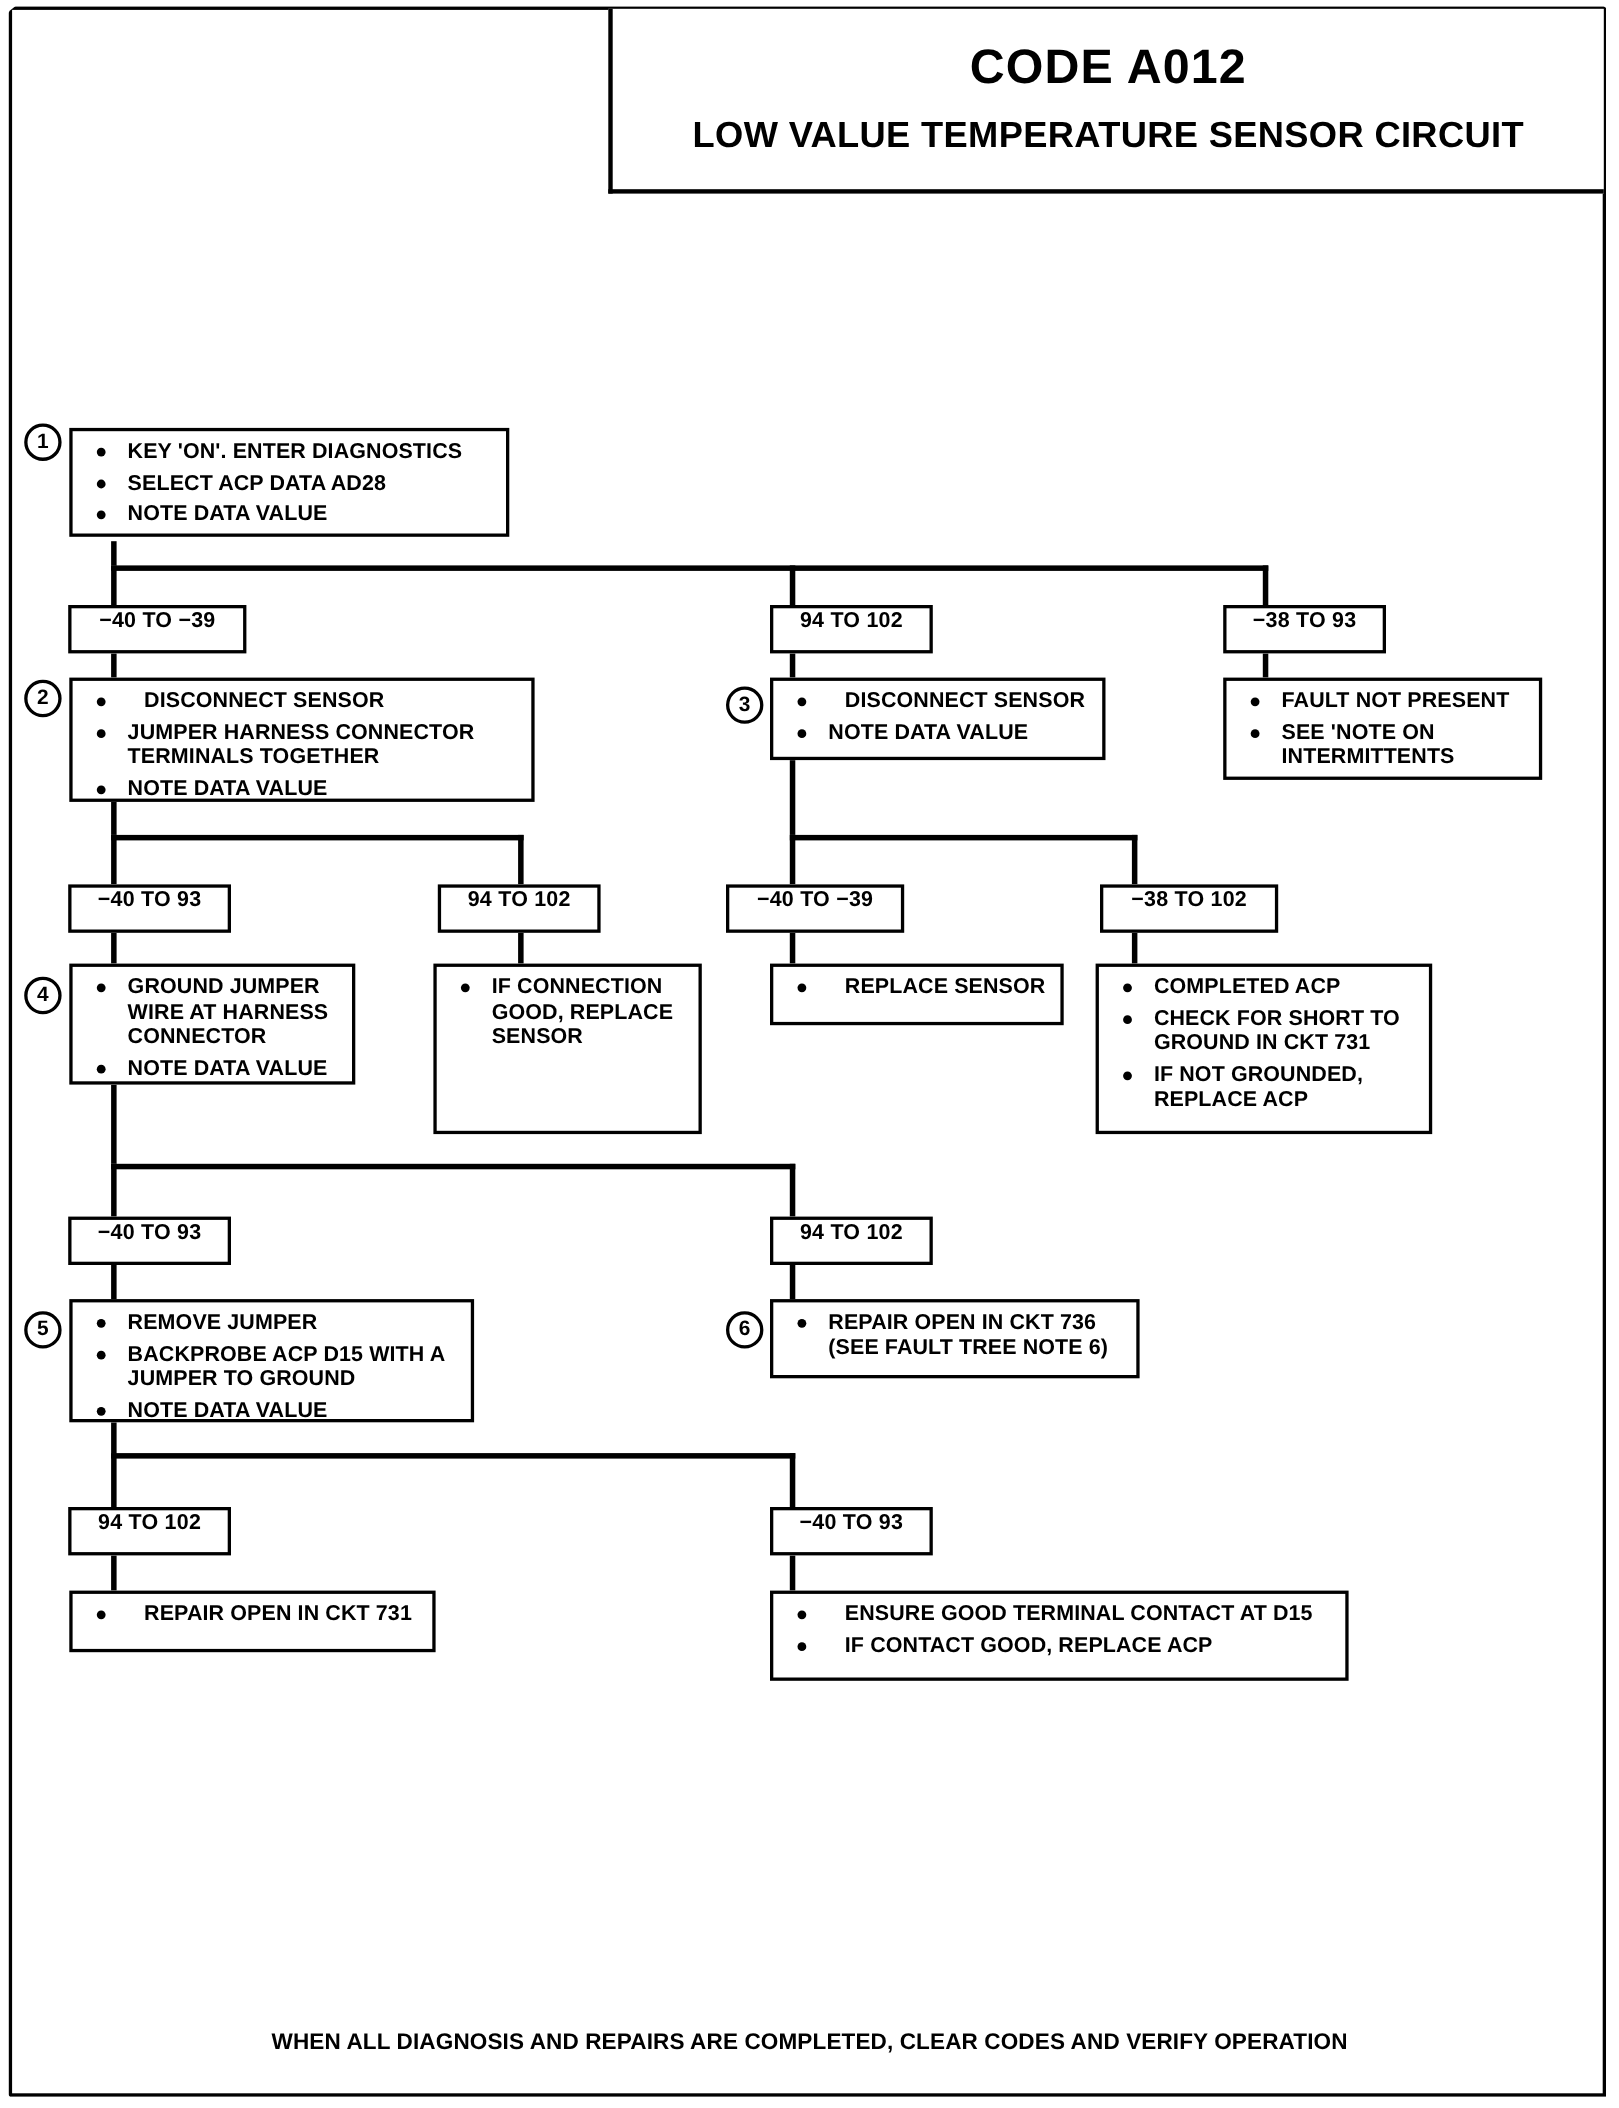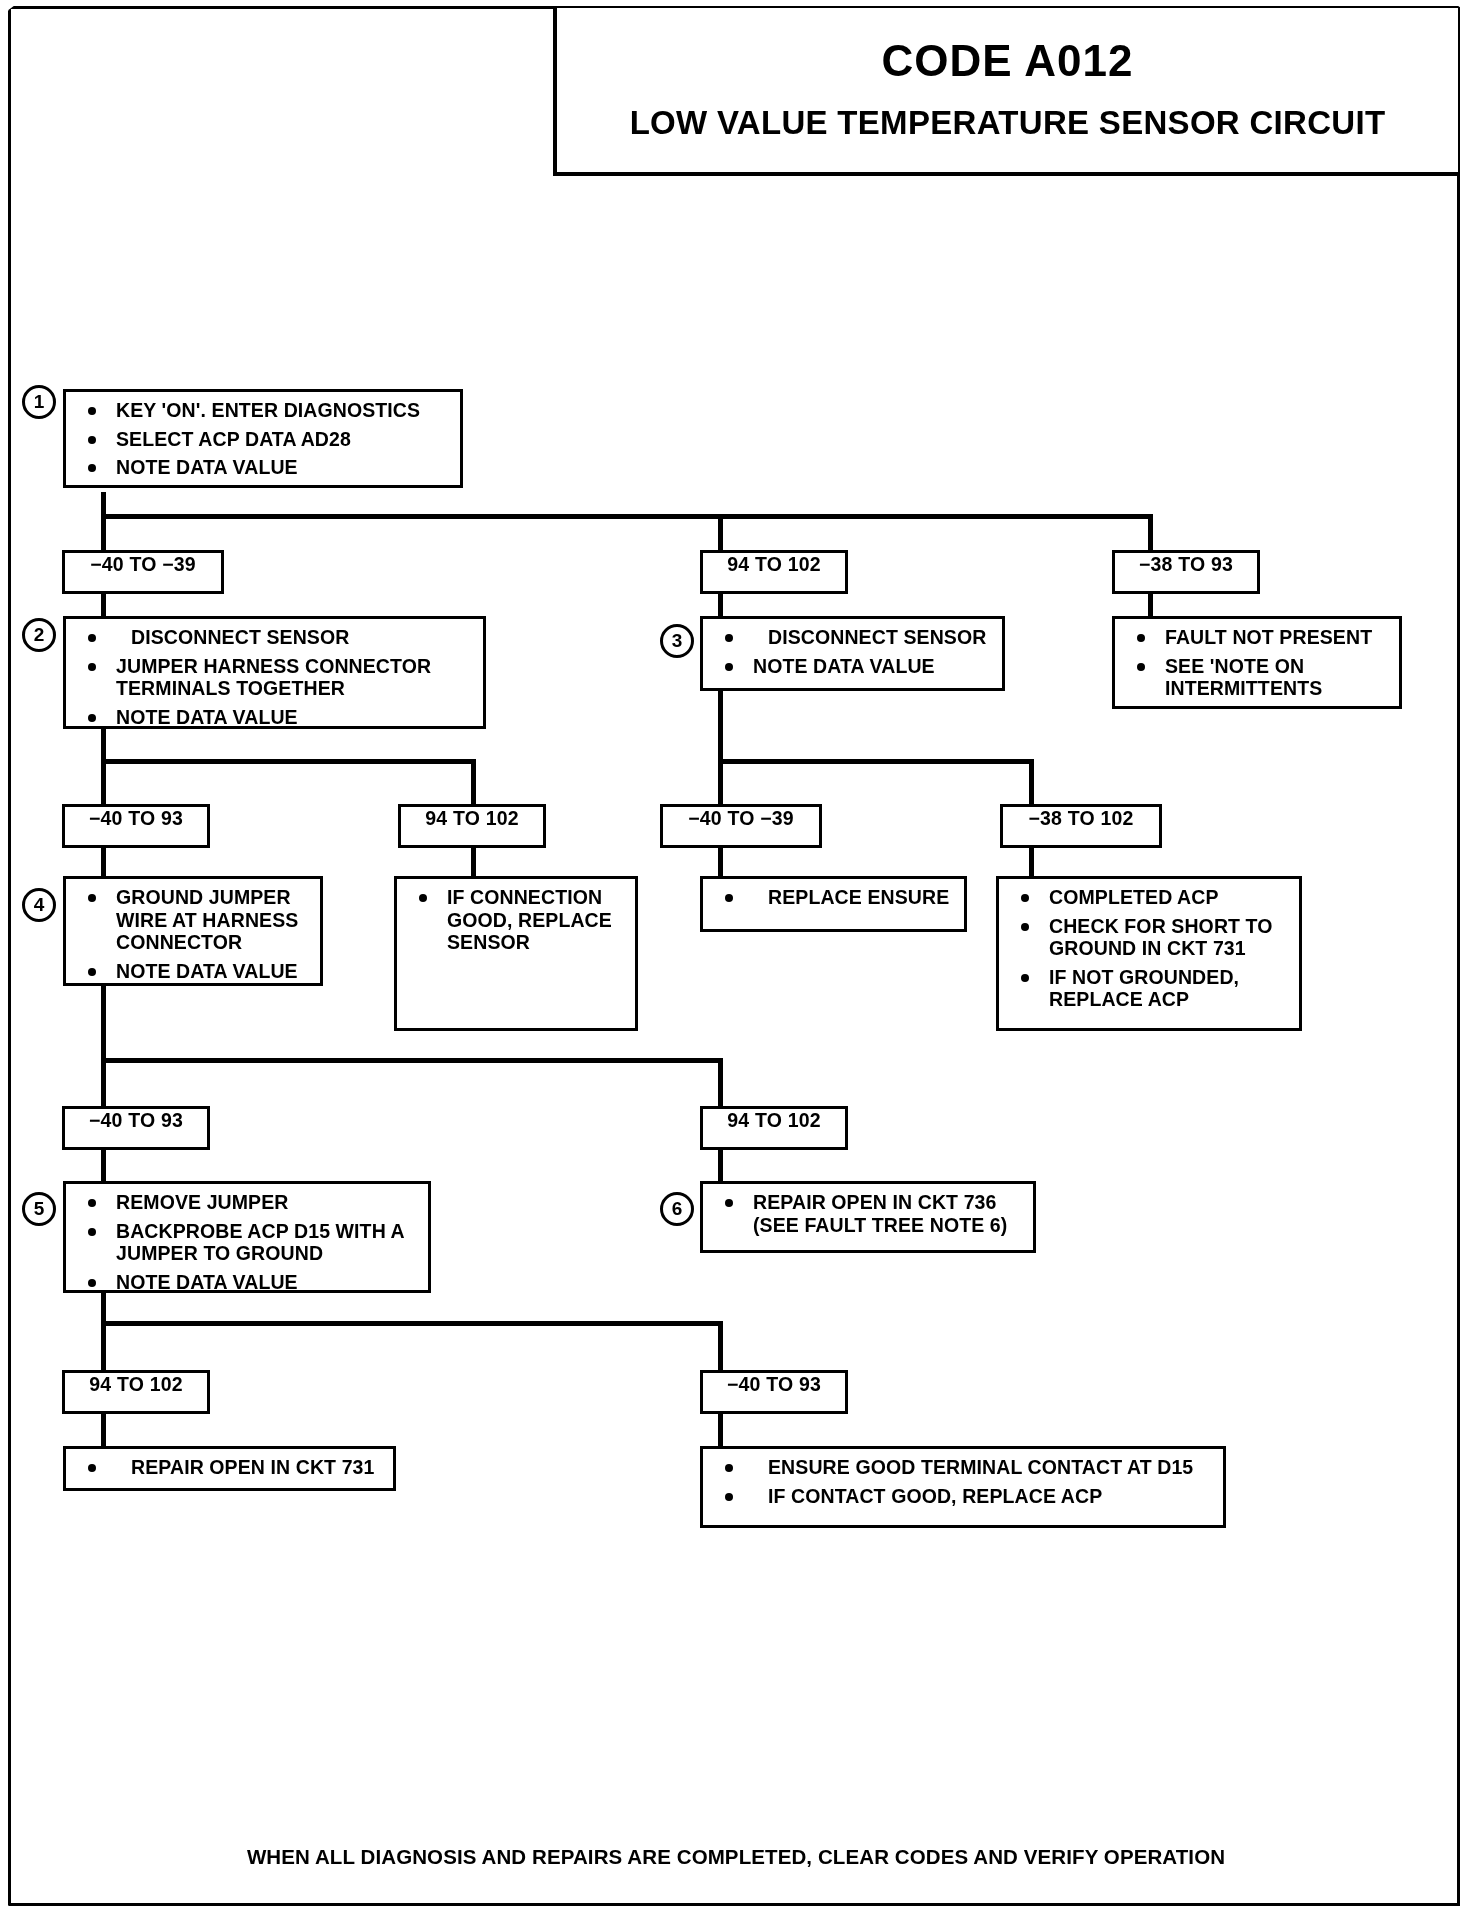--- a/index.html
+++ b/index.html
@@ -258,21 +258,21 @@
   </div>
 
   <div class="box" style="left:394px; top:876px; width:244px; height:155px;">
     <ul>
       <li>IF CONNECTION GOOD, REPLACE SENSOR</li>
     </ul>
   </div>
 
   <div class="box" style="left:700px; top:876px; width:267px; height:56px;">
     <ul>
-      <li class="indent">REPLACE  ENSURE</li>
+      <li class="indent">REPLACE  SENSOR</li>
     </ul>
   </div>
 
   <div class="box" style="left:996px; top:876px; width:306px; height:155px;">
     <ul>
       <li>COMPLETED ACP</li>
       <li>CHECK FOR SHORT TO GROUND  IN CKT 731</li>
       <li>IF NOT GROUNDED, REPLACE ACP</li>
     </ul>
   </div>
@@ -316,21 +316,21 @@
   <div class="range" style="left:62px; top:1370px; width:148px; height:44px;">
     <span>94 TO 102</span>
   </div>
   <div class="range" style="left:700px; top:1370px; width:148px; height:44px;">
     <span>−40 TO 93</span>
   </div>
 
   <div class="vline" style="left:101px; top:1414px; height:32px;"></div>
   <div class="vline" style="left:718px; top:1414px; height:32px;"></div>
 
-  <div class="box" style="left:63px; top:1446px; width:333px; height:45px;">
+  <div class="box" style="left:63px; top:1446px; width:333px; height:56px;">
     <ul>
       <li class="indent">REPAIR OPEN IN CKT 731</li>
     </ul>
   </div>
 
   <div class="box" style="left:700px; top:1446px; width:526px; height:82px;">
     <ul>
       <li class="indent">ENSURE GOOD TERMINAL CONTACT AT D15</li>
       <li class="indent">IF CONTACT GOOD, REPLACE ACP</li>
     </ul>

